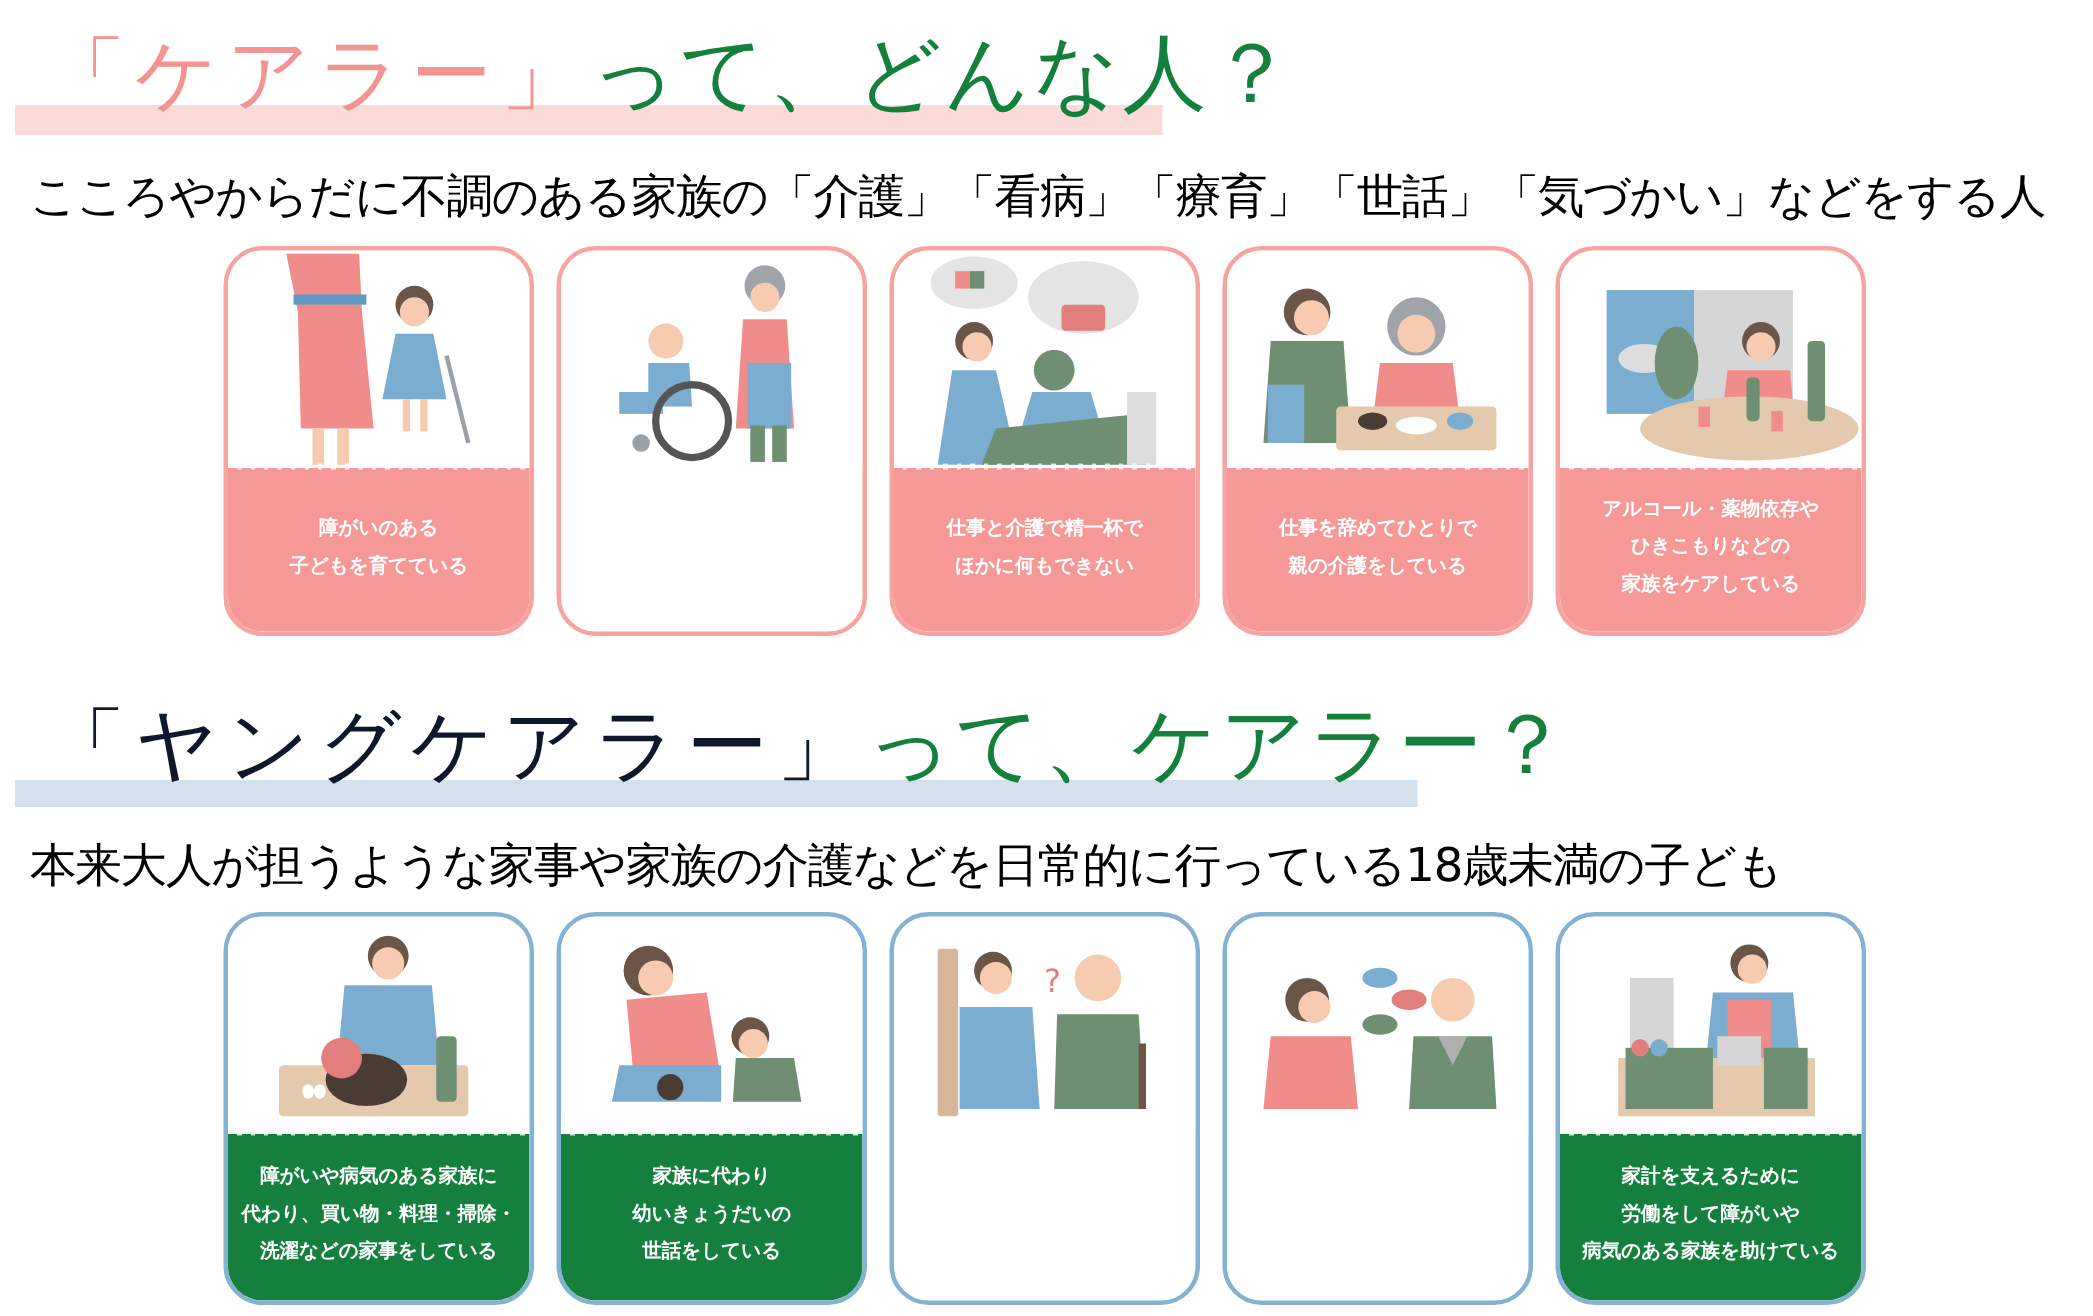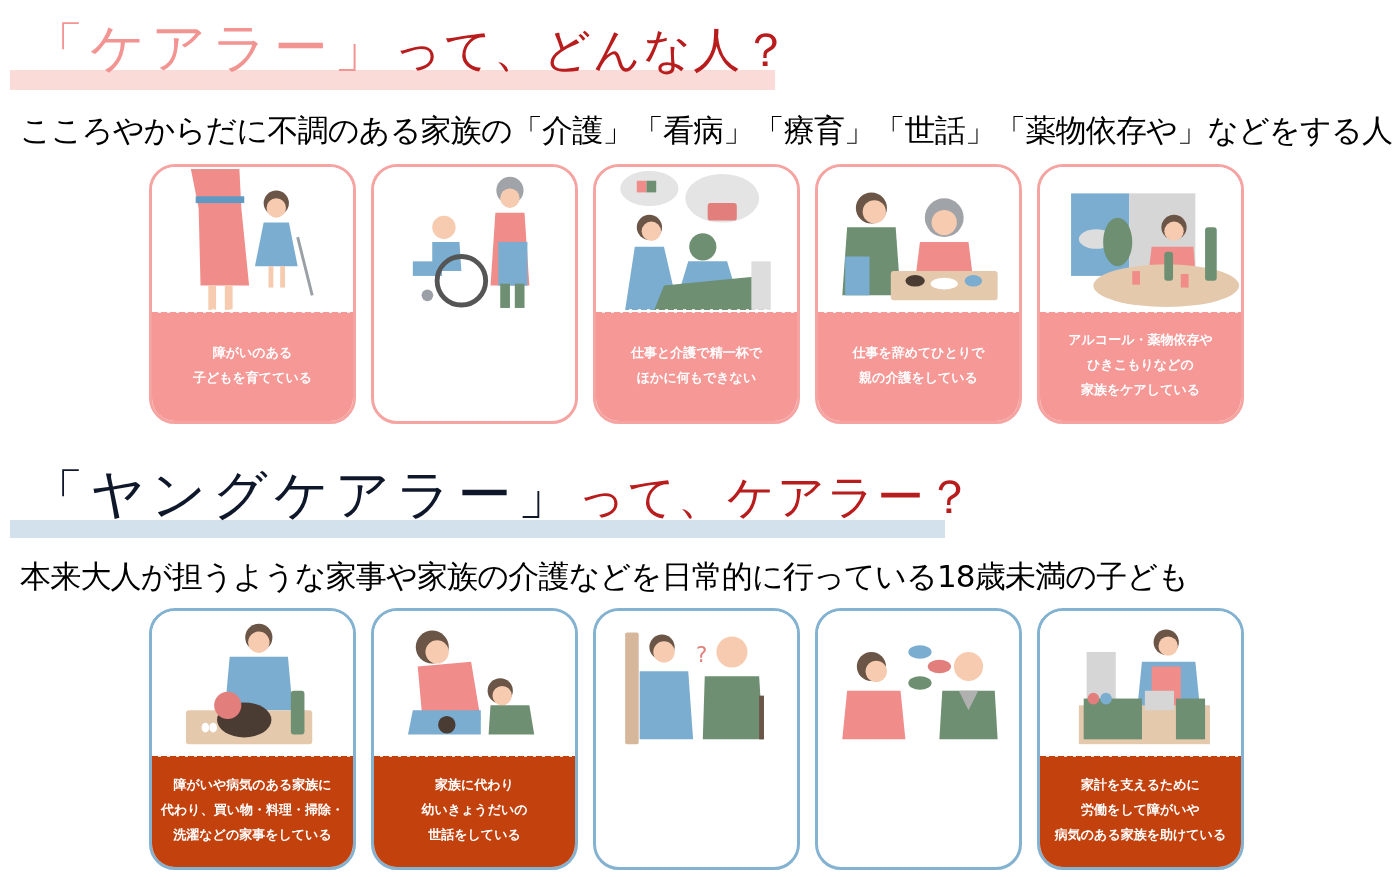--- a/index.html
+++ b/index.html
@@ -3,21 +3,21 @@
   <meta charset="utf-8">
   <style>
     * { box-sizing: border-box; margin: 0; padding: 0; }
     html, body { width: 1395px; height: 877px; background: #ffffff; overflow: hidden; }
     body { position: relative; font-family: "DejaVu Sans", "Liberation Sans", sans-serif; color: #111; }
 
     .heading { position: absolute; left: 10px; height: 90px; }
     .heading .band { position: absolute; left: 0; height: 20px; }
     .heading .title { position: absolute; left: 20px; white-space: nowrap; font-family: "DejaVu Sans", sans-serif; }
     .heading .title .accent { font-size: 54px; letter-spacing: 6px; font-weight: 300; }
-    .heading .title .rest { font-size: 47px; color: #b91c1c; letter-spacing: 2px; }
+    .heading .title .rest { font-size: 56px; color: #15803d; letter-spacing: 2px; }
 
     .h1 { top: 0; width: 770px; }
     .h1 .band { top: 70px; width: 765px; background: #fbdbd8; }
     .h1 .title { top: 12px; }
     .h1 .title .accent { color: #f29492; }
 
     .h2 { top: 445px; width: 940px; }
     .h2 .band { top: 75px; width: 935px; height: 18px; background: #d3e1ec; }
     .h2 .title { top: 14px; }
     .h2 .title .accent { color: #0f172a; }
@@ -30,37 +30,37 @@
     .cards.pink { top: 164px; }
     .cards.blue { top: 608px; }
 
     .card { width: 207px; border-radius: 26px; overflow: hidden; position: relative; border: 3px solid; display: flex; flex-direction: column; }
     .pink .card { height: 260px; border-color: #f6a4a2; }
     .blue .card { height: 262px; border-color: #84b2d1; }
 
     .card .illus { height: 145px; background: #fff; position: relative; overflow: hidden; }
     .card .caption { flex: 1; display: flex; align-items: center; justify-content: center; text-align: center; color: #fff; font-size: 13px; line-height: 25px; font-weight: bold; padding: 4px 6px 8px; position: relative; }
     .pink .caption { background: #f59896; }
-    .blue .caption { background: #c2410c; }
+    .blue .caption { background: #15803d; }
     .card .caption::before { content: ""; position: absolute; left: 0; right: 0; top: -3px; height: 4px;
       background: repeating-linear-gradient(90deg, transparent 0 6px, rgba(255,255,255,0.8) 6px 9px); }
     .caption span { white-space: pre-line; display: block; }
 
     .illus svg { position: absolute; left: 0; top: 0; width: 100%; height: 100%; }
   </style>
 </head>
 <body>
 
 <div class="heading h1">
   <div class="band"></div>
   <div class="title">
     <span class="accent">「ケアラー」</span><span class="rest">って、どんな人？</span>
   </div>
 </div>
-<div class="subtitle sub1">こころやからだに不調のある家族の「介護」「看病」「療育」「世話」「薬物依存や」などをする人</div>
+<div class="subtitle sub1">こころやからだに不調のある家族の「介護」「看病」「療育」「世話」「気づかい」などをする人</div>
 
 <div class="cards pink">
 
   <div class="card">
     <div class="illus">
       <svg viewBox="0 0 207 145">
         <path d="M40 0 L90 0 L92 40 L100 120 L50 120 L48 40 Z" fill="#f08d8a"></path>
         <rect x="45" y="28" width="50" height="7" fill="#5f9ac4"></rect>
         <rect x="58" y="120" width="8" height="25" fill="#f6cbb0"></rect>
         <rect x="75" y="120" width="8" height="25" fill="#f6cbb0"></rect>

